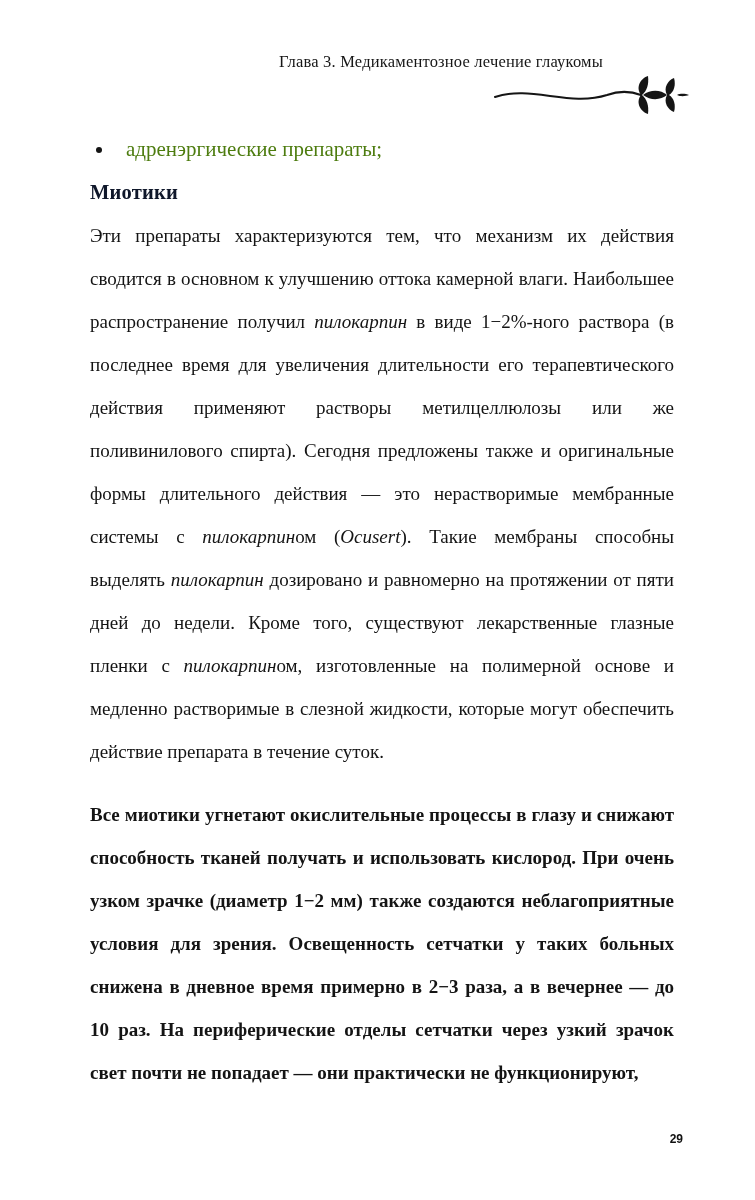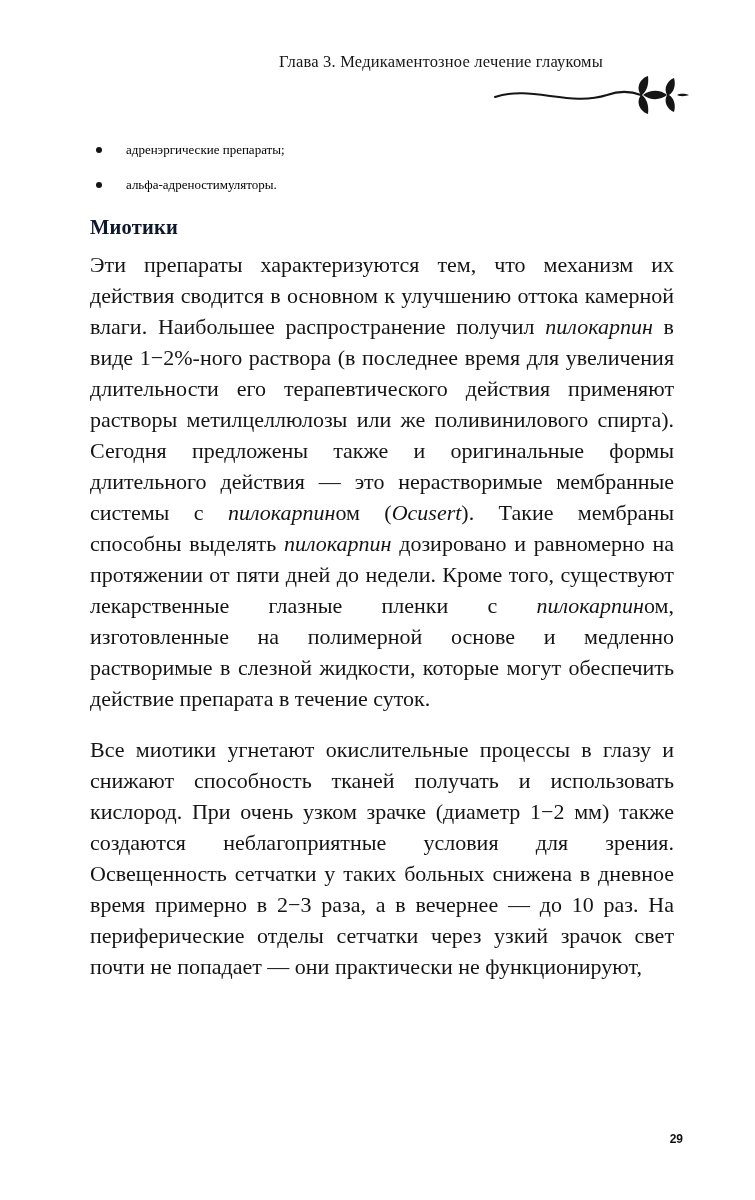--- a/index.html
+++ b/index.html
@@ -57,53 +57,54 @@
   }
 
   ul.bullets {
     list-style: none;
     margin: 0 0 0 0;
     padding: 0;
   }
   ul.bullets li {
     position: relative;
     padding-left: 36px;
-    font-size: 13px;
+    font-size: 21px;
     line-height: 35px;
-    color: #000000;
+    color: #4d7c0f;
   }
   ul.bullets li .dot {
     position: absolute;
     left: 6px;
     top: 15px;
     width: 6px;
     height: 6px;
     border-radius: 50%;
     background: #141414;
   }
 
   h2.section-title {
     font-size: 20.5px;
     font-weight: bold;
     margin: 14px 0 10px 0;
     color: #0f172a;
     letter-spacing: 0.2px;
   }
 
   p.body-text {
-    font-size: 22px;
-    line-height: 31px;
+    font-size: 19px;
+    line-height: 43px;
     margin: 0 0 20px 0;
     text-align: justify;
     text-align-last: left;
     color: #141414;
     hyphens: manual;
   }
   p.body-text:last-child {
     margin-bottom: 16px;
+    font-weight: bold;
   }
   .just-all {
     text-align: justify;
     text-align-last: justify;
   }
   i.it {
     font-style: italic;
   }
 
   
@@ -138,24 +139,20 @@
     </div>
   </div>
 
   <div class="content">
 
     <ul class="bullets">
       <li>
         <span class="dot"></span>
         <span>адренэргические препараты;</span>
       </li>
-      <li>
-        <span class="dot"></span>
-        <span>альфа-адреностимуляторы.</span>
-      </li>
     </ul>
 
     <h2 class="section-title">Миотики</h2>
 
     <p class="body-text just-all">
       <span>Эти препараты характеризуются тем, что механизм их действия сводится в основном к улучшению оттока камерной влаги. Наибольшее распространение получил <i class="it">пилокарпин</i> в виде 1−2%-ного раствора (в последнее время для увеличения длительности его терапевтического действия применяют растворы метилцеллюлозы или же поливинилового спирта). Сегодня предложены также и оригинальные формы длительного действия — это нерастворимые мембранные системы с <i class="it">пилокарпин</i>ом (<i class="it">Ocusert</i>). Такие мембраны способны выделять <i class="it">пилокарпин</i> дозировано и равномерно на протяжении от пяти дней до недели. Кроме того, существуют лекарственные глазные пленки с <i class="it">пилокарпин</i>ом, изготовленные на полимерной основе и медленно растворимые в слезной жидкости, которые могут обеспечить действие препарата в течение суток.</span>
     </p>
 
 
     <p class="body-text just-all">

